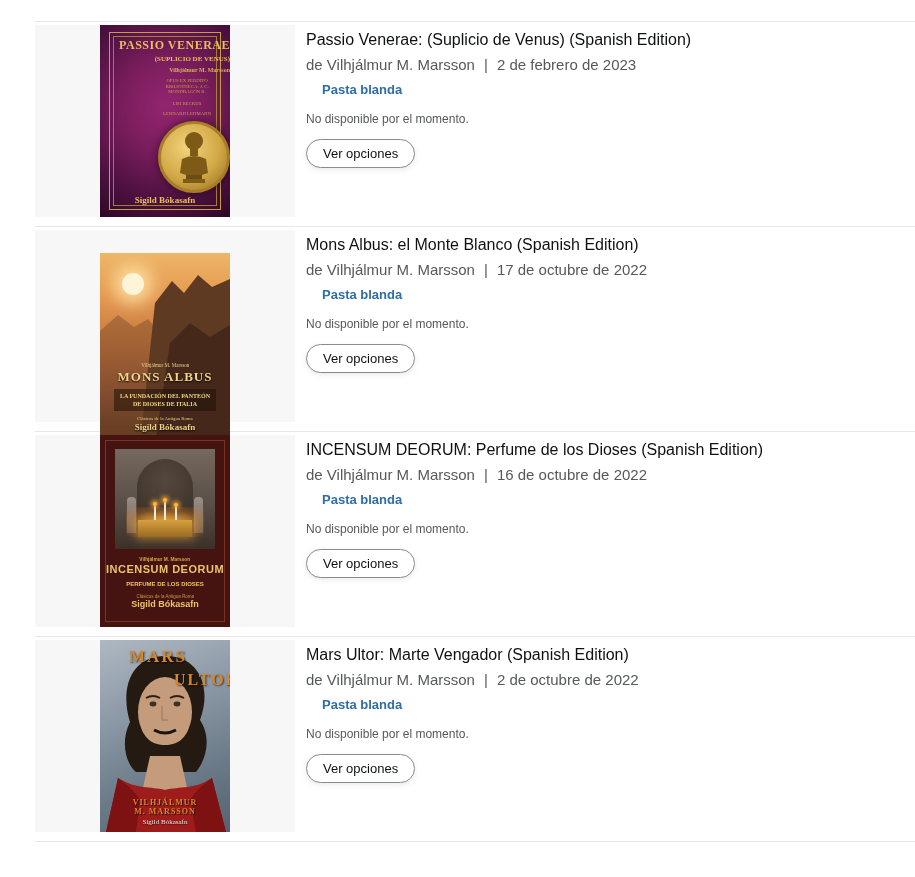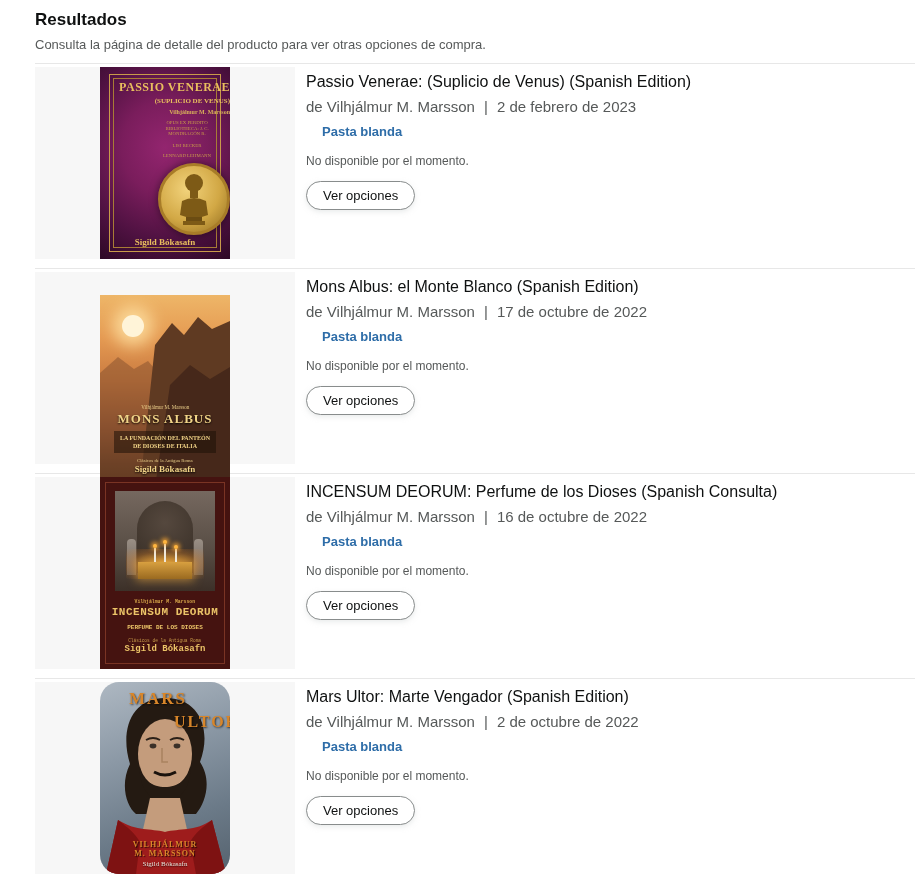--- a/index.html
+++ b/index.html
@@ -70,48 +70,44 @@
   .altar { position:absolute; bottom:12px; left:50%; transform:translateX(-50%); width:54px; height:17px;
            background:linear-gradient(180deg,#d8a040,#9a6a20); box-shadow:0 0 10px 2px rgba(240,170,60,.55); }
   .cnd   { position:absolute; width:2px; background:#f0e8d8; bottom:29px; }
   .cnd::after { content:""; position:absolute; top:-4px; left:-1px; width:4px; height:4px; border-radius:50%;
            background:#ffb640; box-shadow:0 0 4px 2px rgba(255,170,50,.8); }
   .cnd1 { left:39px; height:14px; } .cnd2 { left:49px; height:18px; } .cnd3 { left:60px; height:13px; }
   .pil   { position:absolute; bottom:16px; width:9px; height:36px; border-radius:4px 4px 0 0;
            background:linear-gradient(180deg,#9a8f85,#6b6158); }
   .pilL { left:12px; } .pilR { right:12px; }
   .c3 .txt { position:absolute; top:121px; left:0; right:0; display:flex; flex-direction:column; align-items:center;
-             font-family:Liberation Mono, monospace;text-align:right; }
+             font-family:Liberation Sans, sans-serif;text-align:right; }
   .c3-a { font-size:6px; font-weight:bold; color:#d8a84a; transform:scale(.8); }
   .c3-t { font-size:11px; font-weight:bold; color:#ecc468; letter-spacing:.5px; margin-top:1px; }
   .c3-s { font-size:6px; font-weight:bold; color:#ecc468; margin-top:6px; }
   .c3-se{ font-size:6px; color:#c89b4a; margin-top:6px; transform:scale(.75); }
   .c3-p { font-size:9px; font-weight:bold; color:#ecc468; }
 
   
-  .c4 { background:linear-gradient(160deg,#aeb8c2 0%, #8c99a6 35%, #6b7a88 70%, #55626e 100%);border-radius:19px; }
+  .c4 { background:linear-gradient(160deg,#aeb8c2 0%, #8c99a6 35%, #6b7a88 70%, #55626e 100%); }
   .c4 svg { position:absolute; left:0; top:0; }
   .c4-t1 { position:absolute; top:7px;  left:0; right:14px; text-align:center; font-family:"Liberation Serif", serif;
            font-size:17px; font-weight:bold; color:#d8862a; letter-spacing:2px; text-shadow:1px 1px 2px rgba(0,0,0,.65); }
   .c4-t2 { position:absolute; top:31px; left:30px; right:0; text-align:right; font-family:Liberation Serif, serif;
            font-size:16px; font-weight:bold; color:#d8862a; letter-spacing:2px; text-shadow:1px 1px 2px rgba(0,0,0,.65);padding-left:44px; }
   .c4 .txt { position:absolute; bottom:6px; left:0; right:0; display:flex; flex-direction:column; align-items:center;
              font-family:"Liberation Serif", serif; }
   .c4-a { font-size:8px; font-weight:bold; color:#d8862a; letter-spacing:1px; text-shadow:1px 1px 1px rgba(0,0,0,.7); }
   .c4-p { font-size:7px; color:#e8e4da; margin-top:2px; text-shadow:0 1px 1px rgba(0,0,0,.6); }
 </style>
 </head>
 <body>
 
 <div class="page">
 
-  <div>
-    <div class="hdr-title">Resultados</div>
-    <div class="hdr-sub">Consulta la página de detalle del producto para ver otras opciones de compra.</div>
-  </div>
 
   <div class="results">
 
     <div class="row">
       <div class="thumb">
         <div class="cover c1">
           <div class="frame"></div>
           <div class="inner">
             <div class="c1-t">PASSIO VENERAE</div>
             <div class="c1-s">(SUPLICIO DE VENUS)</div>
@@ -191,21 +187,21 @@
           <div class="txt">
             <div class="c3-a">Vilhjálmur M. Marsson</div>
             <div class="c3-t">INCENSUM DEORUM</div>
             <div class="c3-s">PERFUME DE LOS DIOSES</div>
             <div class="c3-se">Clásicos de la Antigua Roma</div>
             <div class="c3-p">Sigild Bókasafn</div>
           </div>
         </div>
       </div>
       <div class="info">
-        <div class="b-title">INCENSUM DEORUM: Perfume de los Dioses (Spanish Consulta)</div>
+        <div class="b-title">INCENSUM DEORUM: Perfume de los Dioses (Spanish Edition)</div>
         <div class="byline">
           <span>de</span>
           <span class="author">Vilhjálmur M. Marsson</span><span class="sep">|</span><span>16 de octubre de 2022</span>
         </div>
         <div class="fmt">Pasta blanda</div>
         <div class="avail">No disponible por el momento.</div>
         <span class="btn">Ver opciones</span>
       </div>
     </div>
 

